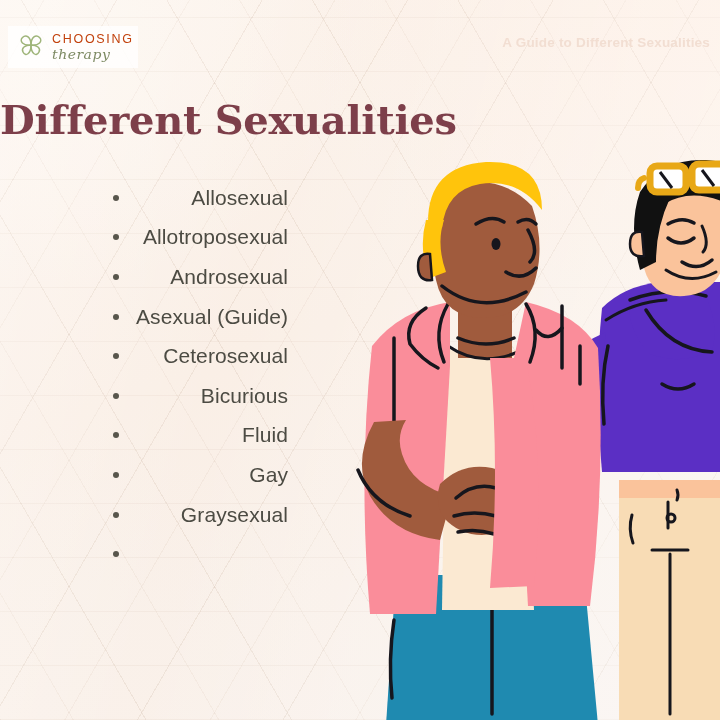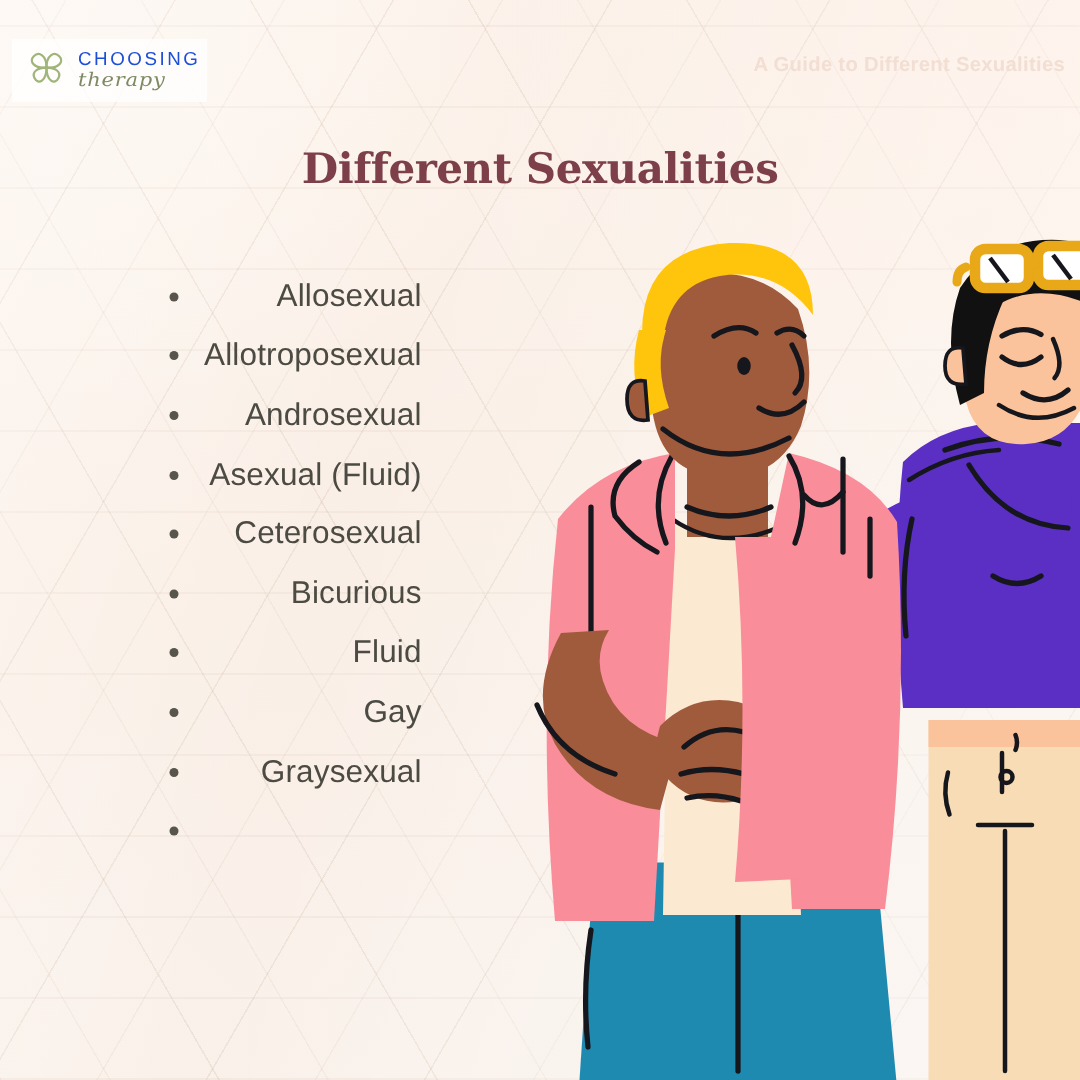--- a/index.html
+++ b/index.html
@@ -44,43 +44,43 @@
   #logo{
     position:absolute; left:8px; top:26px;
     width:130px; height:42px;
     background:rgba(255,255,255,.78);
     display:flex; align-items:center; gap:6px;
     padding:0 6px 0 8px;
   }
   #logo .mark{ flex:0 0 auto; }
   #logo .words{ display:flex; flex-direction:column; line-height:1; }
   #logo .w1{
-    font-size:12.5px; letter-spacing:1.7px; color:#1d4ed8;
+    font-size:12.5px; letter-spacing:1.7px; color:#c2410c;
     font-family:"Liberation Sans", sans-serif;
   }
   #logo .w2{
     font-size:14px; color:#7d8a63; margin-top:1px;
     font-family:"DejaVu Serif", serif; font-style:italic;
     letter-spacing:.5px; transform:scaleY(.9);
   }
 
   
   #tagline{
     position:absolute; right:10px; top:35px;
     font-size:13.5px; color:#f2ded2;
     letter-spacing:.2px; white-space:nowrap;font-weight:bold;
   }
 
   
   #title{
     position:absolute; left:0; right:0; top:96px;
-    text-align:center;
+    text-align:left;
     font-family:"DejaVu Serif", serif;
     font-weight:bold;
-    font-size:28px;
+    font-size:40px;
     letter-spacing:-.3px;
     color:#7d3f4a;
   }
 
   
   #list{
     position:absolute; left:113px; top:178px;
     list-style:none;
     z-index:5;
   }
@@ -144,21 +144,21 @@
     <li>
       <span class="dot"></span>
       <span>Allotroposexual</span>
     </li>
     <li>
       <span class="dot"></span>
       <span>Androsexual</span>
     </li>
     <li>
       <span class="dot"></span>
-      <span>Asexual (Fluid)</span>
+      <span>Asexual (Guide)</span>
     </li>
     <li>
       <span class="dot"></span>
       <span>Ceterosexual</span>
     </li>
     <li>
       <span class="dot"></span>
       <span>Bicurious</span>
     </li>
     <li>

